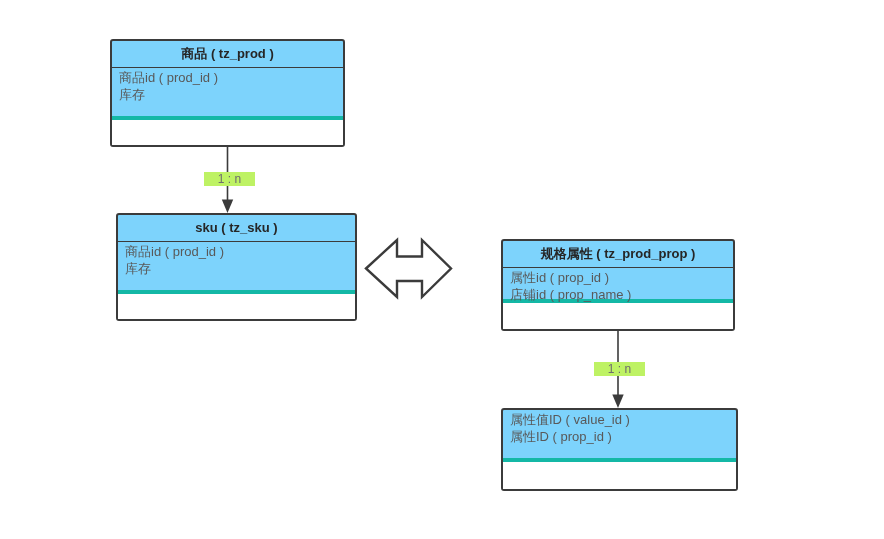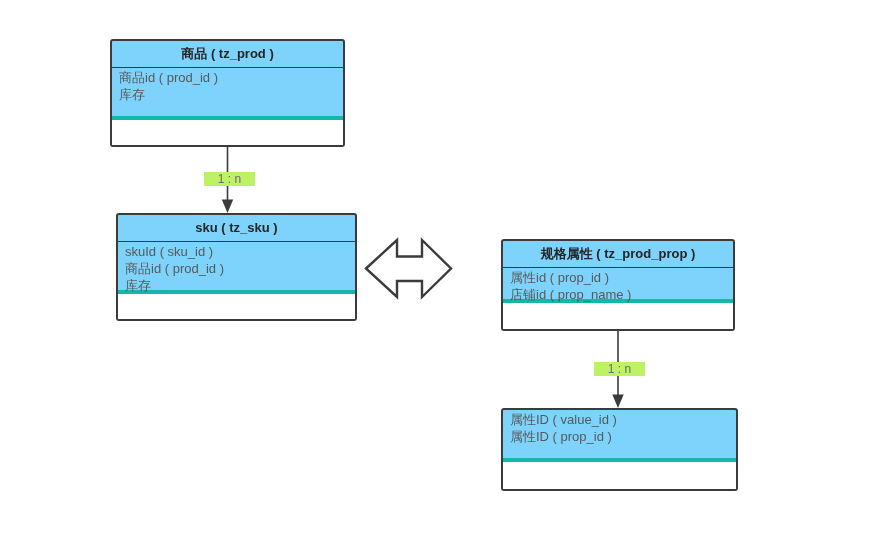--- a/index.html
+++ b/index.html
@@ -107,39 +107,38 @@
     <div class="entity-fields">
       <div class="field">商品id ( prod_id )</div>
       <div class="field">库存</div>
     </div>
     <div class="entity-empty"></div>
   </div>
 
   <div class="entity" id="entity-sku">
     <div class="entity-title">sku ( tz_sku )</div>
     <div class="entity-fields">
-      <div class="field">skuId ( sku_id )</div>
       <div class="field">商品id ( prod_id )</div>
       <div class="field">库存</div>
     </div>
     <div class="entity-empty"></div>
   </div>
 
   <div class="entity" id="entity-prop">
     <div class="entity-title">规格属性 ( tz_prod_prop )</div>
     <div class="entity-fields">
       <div class="field">属性id ( prop_id )</div>
       <div class="field">店铺id ( prop_name )</div>
     </div>
     <div class="entity-empty"></div>
   </div>
 
   <div class="entity" id="entity-propvalue">
     <div class="entity-fields">
-      <div class="field">属性ID ( value_id )</div>
+      <div class="field">属性值ID ( value_id )</div>
       <div class="field">属性ID ( prop_id )</div>
     </div>
     <div class="entity-empty"></div>
   </div>
 
   <div class="rel-label" id="label-rel-1">1 : n</div>
   <div class="rel-label" id="label-rel-2">1 : n</div>
 
 </div>
 

